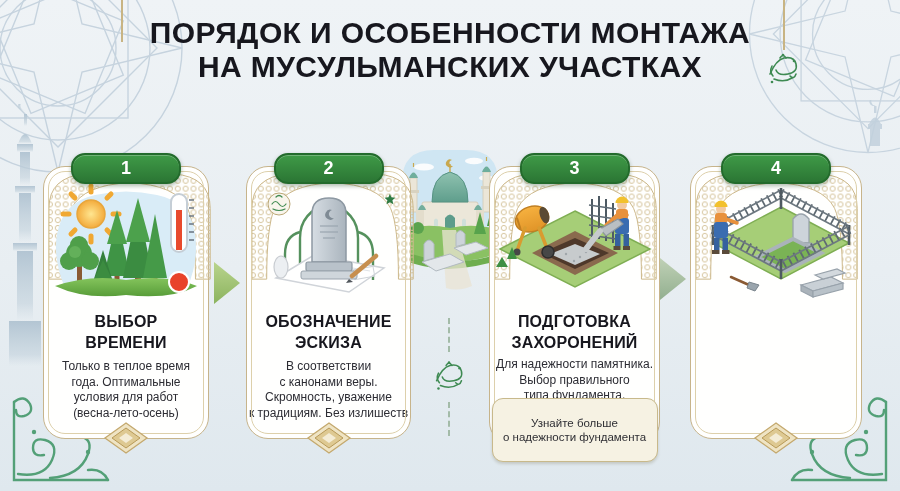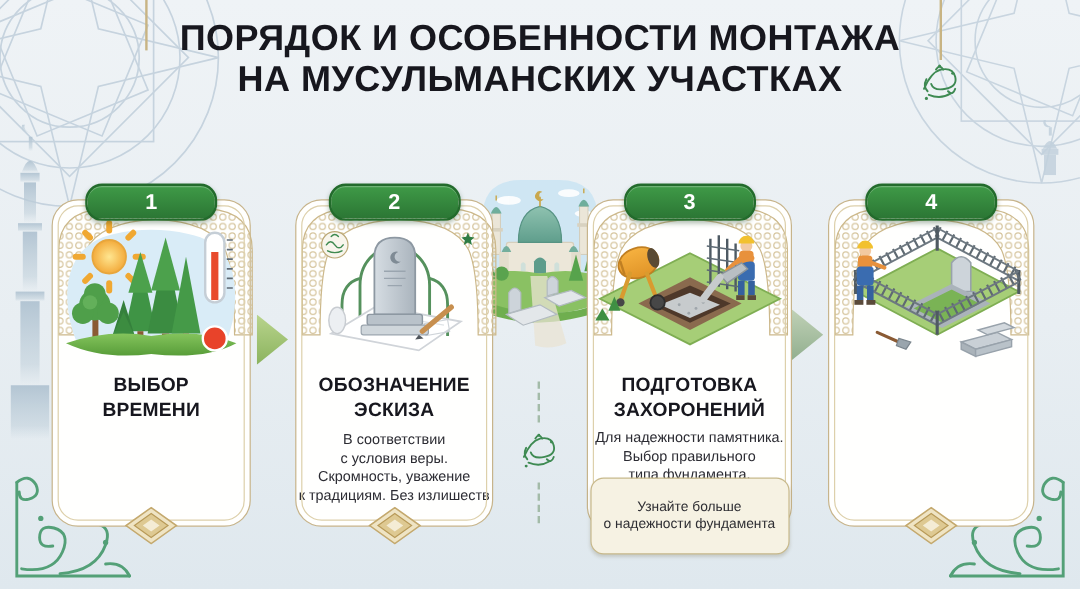--- a/index.html
+++ b/index.html
@@ -338,20 +338,24 @@
             <line x1="10" y1="-24" x2="15" y2="-24"></line>
               <line x1="10" y1="-16" x2="15" y2="-16"></line>
             <line x1="10" y1="-8" x2="15" y2="-8"></line>
               <line x1="10" y1="0" x2="15" y2="0"></line>
           </g>
         </g>
       </svg>
     </div>
     <div class="card-title preline">ВЫБОР
 ВРЕМЕНИ</div>
+    <div class="card-body preline">Только в теплое время
+года. Оптимальные
+условия для работ
+(весна-лето-осень)</div>
     <svg class="diamond" width="46" height="32" viewBox="0 0 46 32">
       <polygon points="23,1 44,16 23,31 2,16" fill="#efe4c4" stroke="#c4a96e" stroke-width="1.3"></polygon>
       <polygon points="23,6 37,16 23,26 9,16" fill="#dec992" stroke="#b89a58" stroke-width="1"></polygon>
       <polygon points="23,11 30,16 23,21 16,16" fill="#f4ecd5"></polygon>
     </svg>
   </div>
 
   <div class="card" style="left:246px;width:163px;">
     <svg class="card-arch" viewBox="0 0 170 120" preserveAspectRatio="none">
       <defs>
@@ -405,21 +409,21 @@
           <rect x="-23" y="44" width="46" height="9" rx="2" fill="#b9c2ca" stroke="#8d98a2" stroke-width="1.2"></rect>
           <rect x="-28" y="53" width="56" height="8" rx="2" fill="#cfd6db" stroke="#9aa4ad" stroke-width="1"></rect>
         </g>
         <line x1="98" y1="94" x2="122" y2="74" stroke="#c78f4f" stroke-width="4.5" stroke-linecap="round"></line>
         <polygon points="95,97 92,101 99,100" fill="#50565c"></polygon>
       </svg>
     </div>
     <div class="card-title preline">ОБОЗНАЧЕНИЕ
 ЭСКИЗА</div>
     <div class="card-body preline">В соответствии
-с условия веры.
+с канонами веры.
 Скромность, уважение
 к традициям. Без излишеств</div>
     <svg class="diamond" width="46" height="32" viewBox="0 0 46 32">
       <polygon points="23,1 44,16 23,31 2,16" fill="#efe4c4" stroke="#c4a96e" stroke-width="1.3"></polygon>
       <polygon points="23,6 37,16 23,26 9,16" fill="#dec992" stroke="#b89a58" stroke-width="1"></polygon>
       <polygon points="23,11 30,16 23,21 16,16" fill="#f4ecd5"></polygon>
     </svg>
   </div>
 
   <div class="card" style="left:489px;width:169px;height:276px;">

